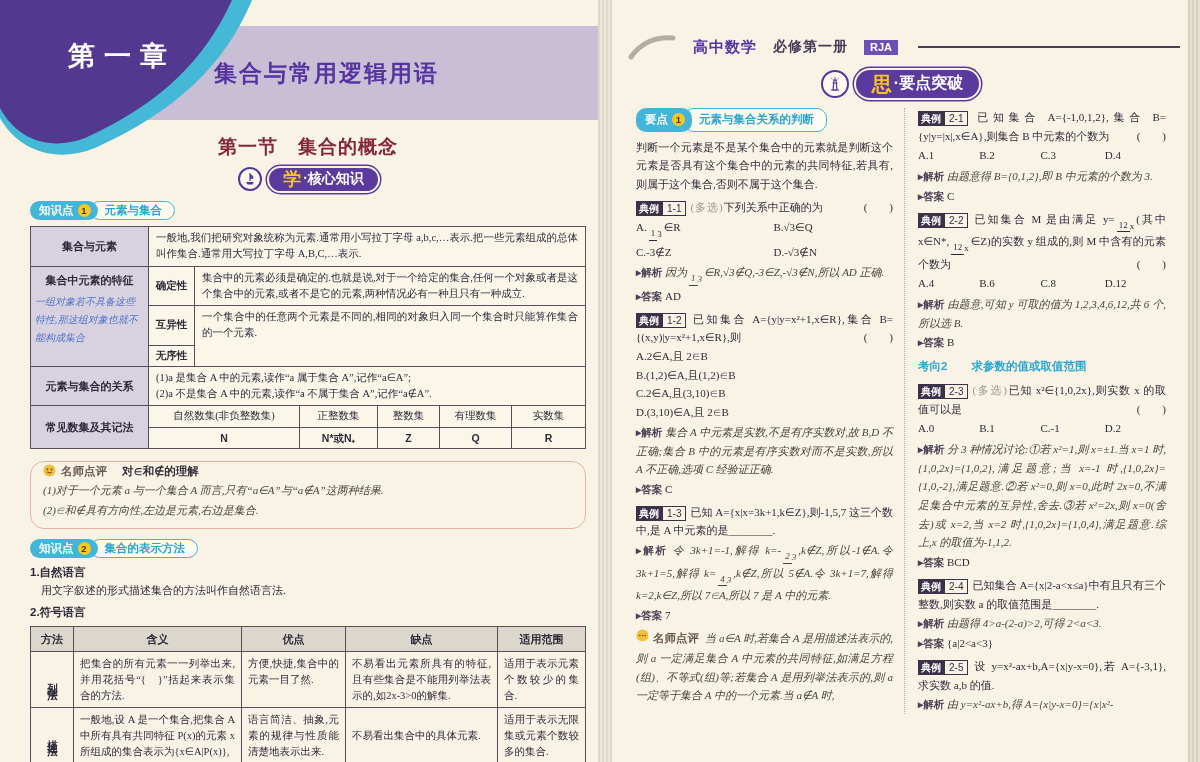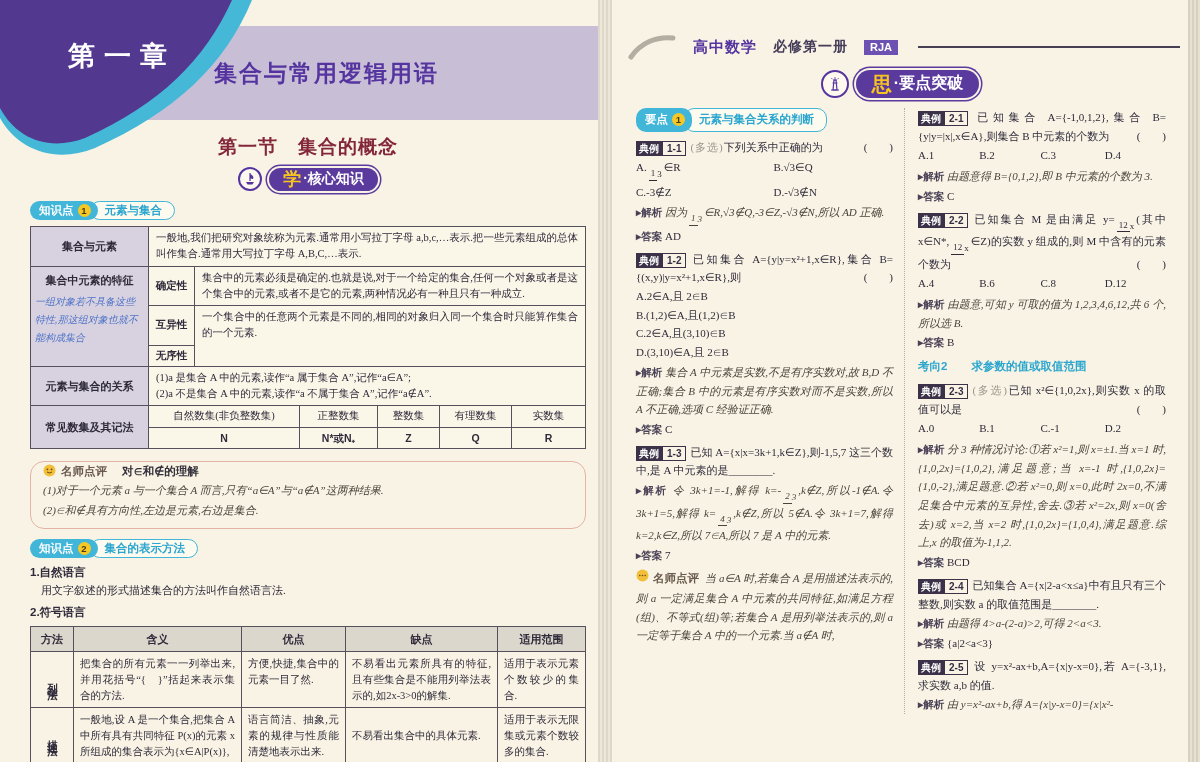--- a/index.html
+++ b/index.html
@@ -116,21 +116,21 @@
   .col { font-size:11px; line-height:1.7; text-align:justify; }
   .colA { width:268px; padding-right:11px; }
   .colB { width:262px; padding-left:13px; border-left:1px dotted #b5ad9c; }
 
   .ex { margin-top:4px; }
   .qline { text-align:justify; }
   .exb { display:inline-flex; margin-right:4px; vertical-align:-1px; }
   .exbL { background:#3b3148; color:#fff; font-family:"Liberation Sans",sans-serif; font-weight:bold;
     font-size:10px; padding:0 3px; line-height:15px; }
   .exbN { border:1px solid #3b3148; color:#332c42; font-family:"Liberation Sans",sans-serif;
-    font-weight:bold; font-size:10px; padding:0 4px; line-height:13px; }
+    font-weight:normal; font-size:10px; padding:0 4px; line-height:13px; }
   .tag { color:#9a948a; letter-spacing:1px; }
   .paren { float:right; }
   .optg2 { display:grid; grid-template-columns:1.15fr 1fr; row-gap:2px; padding:2px 0 1px; }
   .optg4 { display:grid; grid-template-columns:1fr 1fr 1.05fr 1fr; padding:1px 0; }
   .optl div { padding:0; }
   .jx { margin-top:1px; }
   .lab { font-family:"Liberation Sans",sans-serif; font-weight:bold; color:#4a4156; font-size:10.5px; font-style:normal; }
   .da { margin-top:1px; }
   .kx { color:#2aa6cf; font-family:"Liberation Sans",sans-serif; font-weight:bold; font-size:11.5px; margin-top:5px; }
   .kxTitle { margin-left:24px; }
@@ -310,20 +310,21 @@
     <div class="cols">
 
       <div class="col colA">
         <div class="kpRow" style="margin-top:0">
           <span class="kpBadge">
               <span>要点</span>
               <span class="kpNum">1</span>
             </span>
           <span class="kpTitle">元素与集合关系的判断</span>
         </div>
+        <div>判断一个元素是不是某个集合中的元素就是判断这个元素是否具有这个集合中的元素的共同特征,若具有,则属于这个集合,否则不属于这个集合.</div>
 
         <div class="ex">
           <div class="qline">
             <span class="exb">
                 <span class="exbL">典例</span>
                 <span class="exbN">1-1</span>
               </span><span class="tag">(多选)</span><span>下列关系中正确的为</span><span class="paren">(　　)</span>
           </div>
           <div class="optg2">
             <span><span>A.</span><span class="fr">

